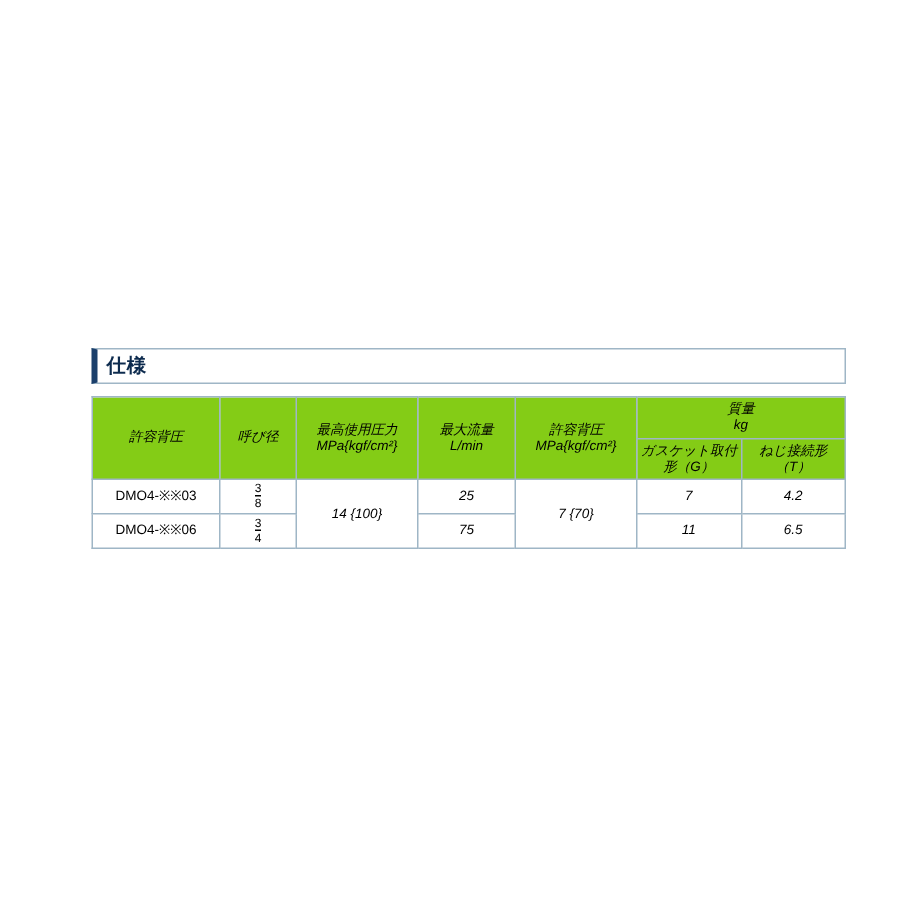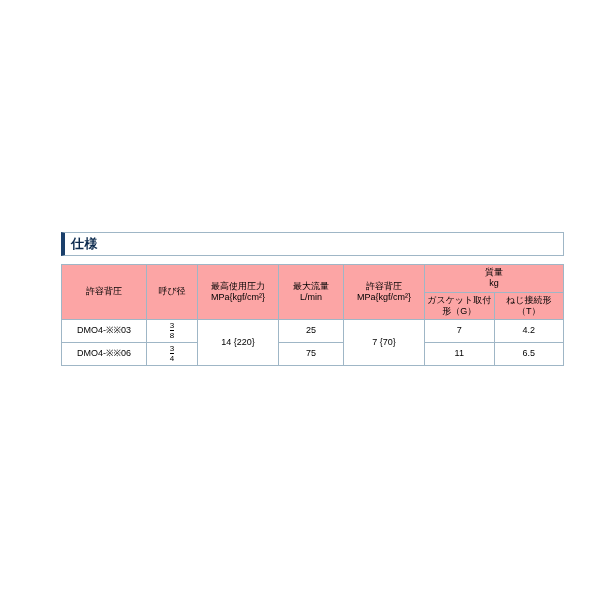--- a/index.html
+++ b/index.html
@@ -53,36 +53,37 @@
   table.spec td {
     border: 1px solid #9fb6c6;
     text-align: center;
     vertical-align: middle;
     font-size: 9px;
     line-height: 1.25;
     padding: 2px 1px;
     color: #000;
   }
   table.spec th {
-    background: #fca5a5;
+    background: #84cc16;
     font-weight: normal;
+    font-style: italic;
   }
   table.spec td {
     background: #ffffff;
     height: 17px;
   }
   .h-model { width: 82px; }
   .h-bore  { width: 48px; }
   .h-press { width: 78px; }
   .h-flow  { width: 62px; margin-top: 44px; }
   .h-back  { width: 78px; }
   .h-mass  { width: auto; }
 
   .cell-model { font-size: 9px; margin-top: 28px; }
-  .cell-num { font-size: 9px; }
+  .cell-num { font-size: 9px; font-style: italic; }
 
   
   .frac {
     display: inline-block;
     font-size: 9px;
     line-height: 1;
     vertical-align: middle;
     position: relative;
     padding: 0 1px;
   }
@@ -138,21 +139,21 @@
     </thead>
     <tbody>
       <tr>
         <td class="cell-model">DMO4-※※03</td>
         <td>
           <span class="frac">
             <span class="n">3</span>
             <span class="d">8</span>
           </span>
         </td>
-        <td class="cell-num" rowspan="2">14 {220}</td>
+        <td class="cell-num" rowspan="2">14 {100}</td>
         <td class="cell-num">25</td>
         <td class="cell-num" rowspan="2">7 {70}</td>
         <td class="cell-num">7</td>
         <td class="cell-num">4.2</td>
       </tr>
       <tr>
         <td class="cell-model">DMO4-※※06</td>
         <td>
           <span class="frac">
             <span class="n">3</span>

